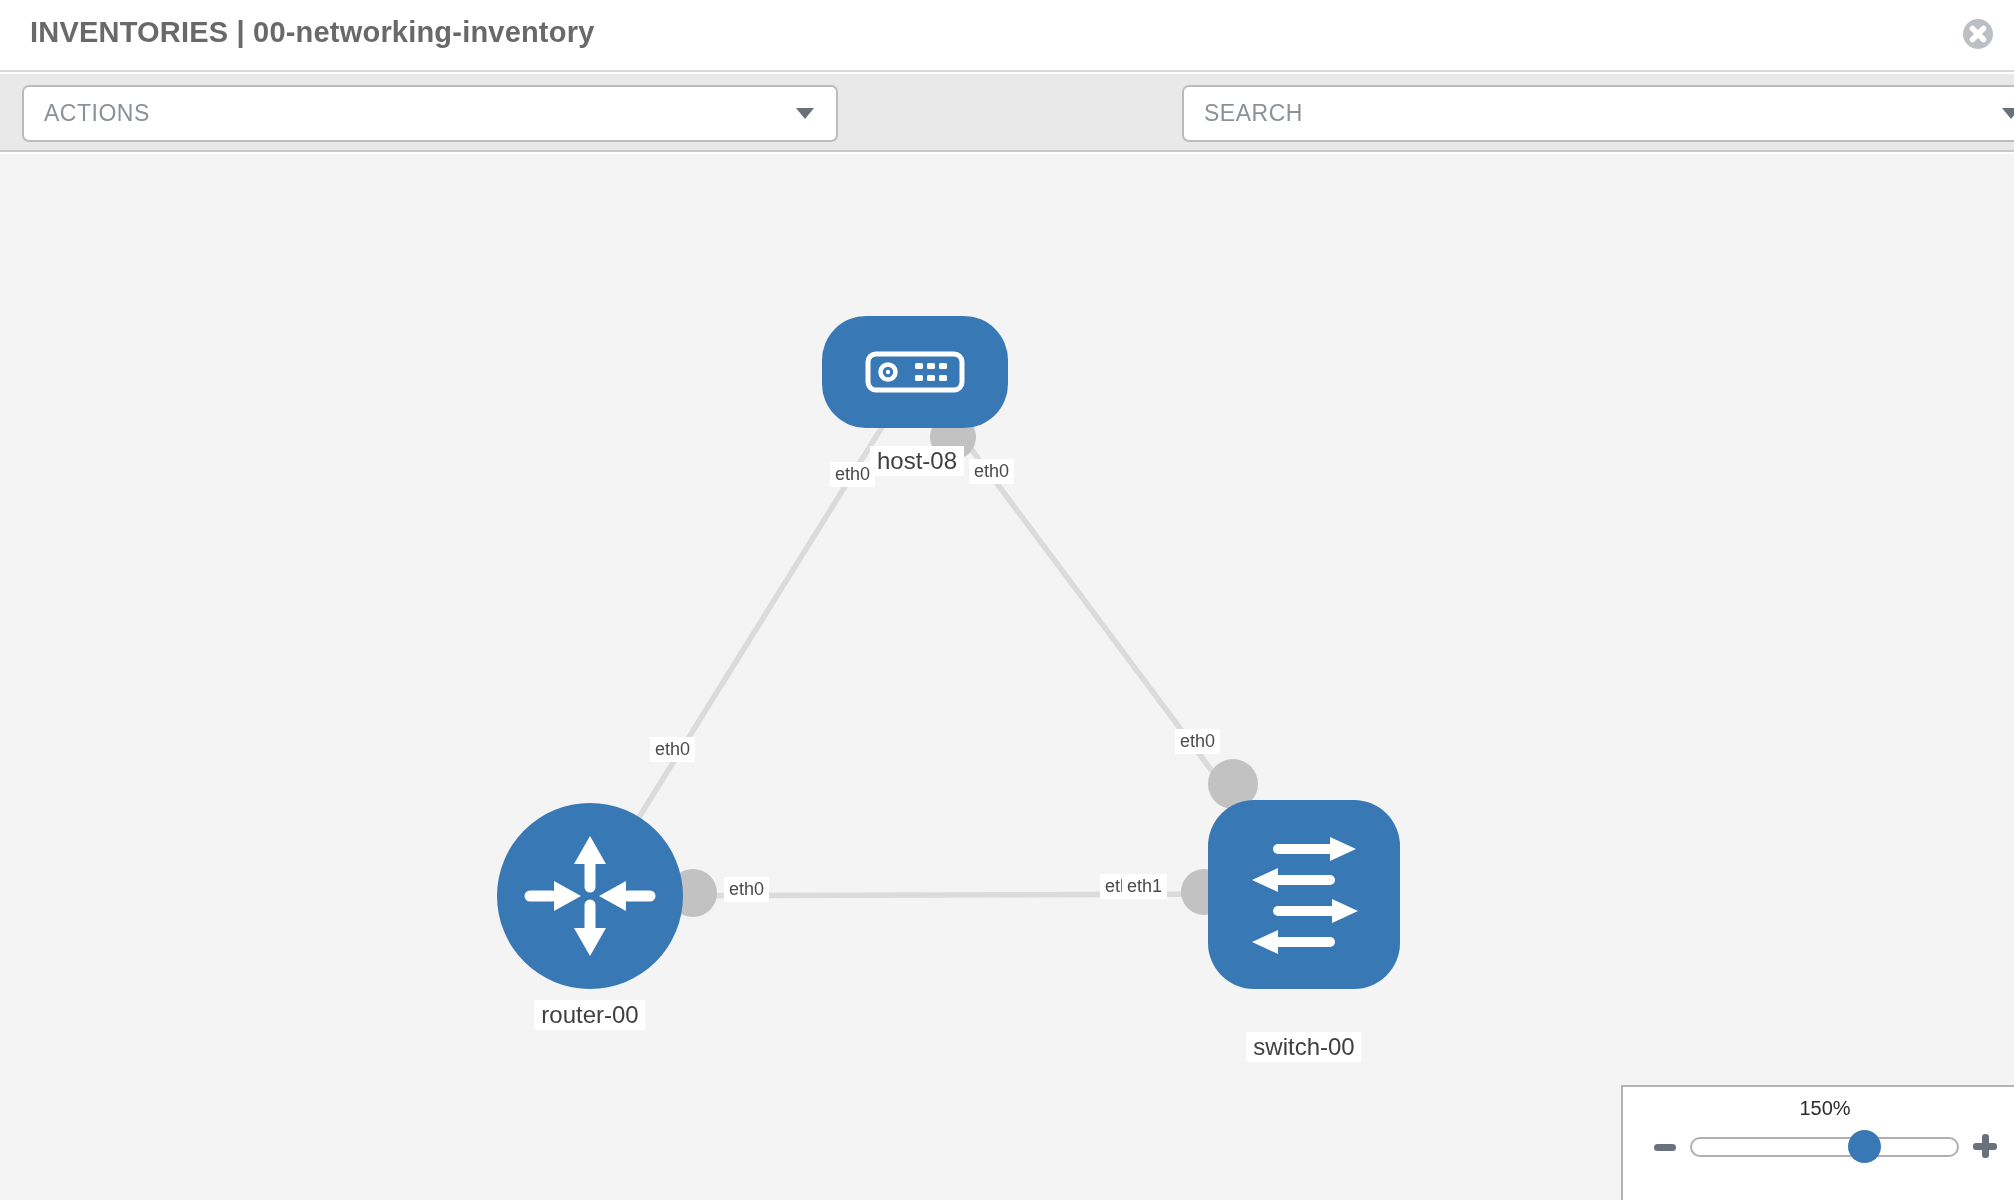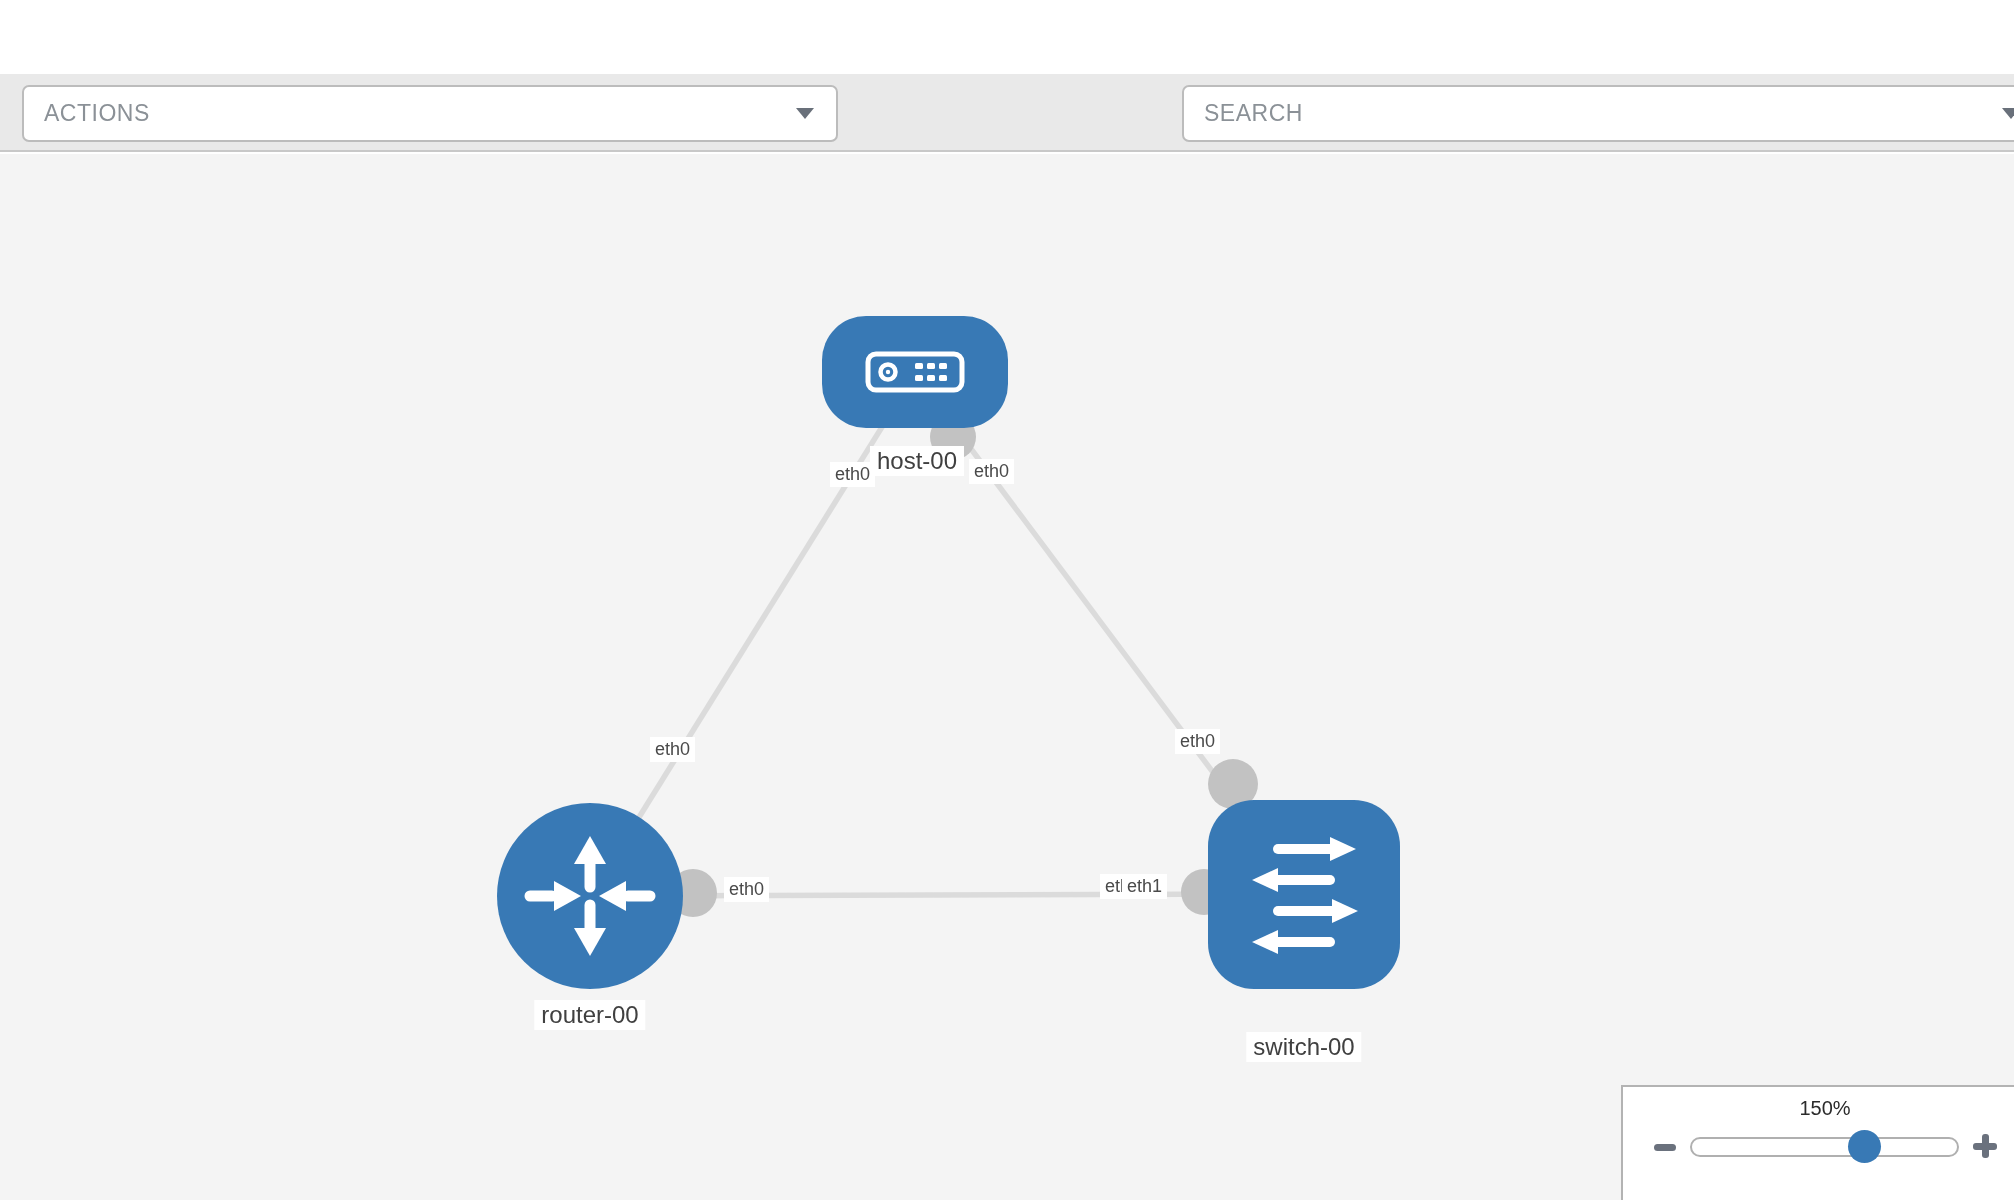--- a/index.html
+++ b/index.html
@@ -47,20 +47,27 @@
   .zoom-thumb{position:absolute;top:43px;width:33px;height:33px;border-radius:50%;background:var(--node-blue);cursor:grab;}
   .zoom-plus{position:absolute;left:350px;top:47px;width:24px;height:24px;cursor:pointer;}
   .zoom-plus .ph{position:absolute;left:0;top:8.5px;width:24px;height:7px;border-radius:3px;background:var(--icon-gray);}
   .zoom-plus .pv{position:absolute;left:8.5px;top:0;width:7px;height:24px;border-radius:3px;background:var(--icon-gray);}
 </style>
 </head>
 <body>
 
 <div class="app">
 
+  <div class="header">
+    <div class="title">INVENTORIES | 00-networking-inventory</div>
+    <svg class="close-btn" viewBox="0 0 32 32">
+      <circle cx="16" cy="16" r="15" fill="#BCC0C4"></circle>
+      <path d="M10.5 10.5 L21.5 21.5 M21.5 10.5 L10.5 21.5" stroke="#fff" stroke-width="5.5" stroke-linecap="round"></path>
+    </svg>
+  </div>
 
   <div class="toolbar">
     <div class="select-box actions-box">
       <span class="sel-text">ACTIONS</span>
       <span class="caret"></span>
     </div>
 
     <svg class="tool-icon wrench-icon" viewBox="0 0 36 36">
       <g transform="rotate(45 18 18)">
         <circle cx="18" cy="8" r="7.2" fill="var(--icon-gray)"></circle>
@@ -147,21 +154,21 @@
     </div>
 
     <div class="if-label" style="left:830px;top:308px;">eth0</div>
     <div class="if-label" style="left:969px;top:305px;">eth0</div>
     <div class="if-label" style="left:650px;top:583px;">eth0</div>
     <div class="if-label" style="left:1175px;top:575px;">eth0</div>
     <div class="if-label" style="left:724px;top:723px;">eth0</div>
     <div class="if-label" style="left:1100px;top:720px;">eth0</div>
     <div class="if-label" style="left:1122px;top:720px;">eth1</div>
 
-    <div class="node-label" style="left:917px;top:292px;">host-00</div>
+    <div class="node-label" style="left:917px;top:292px;">host-08</div>
     <div class="node-label" style="left:590px;top:846px;">router-00</div>
     <div class="node-label" style="left:1304px;top:846px;margin-top:32px;">switch-00</div>
 
     <div class="zoom-panel">
       <div class="zoom-level">150%</div>
       <div class="zoom-minus"></div>
       <div class="zoom-track"></div>
       <div class="zoom-thumb" id="zoom-thumb" style="left: 225px;"></div>
       <div class="zoom-plus">
         <span class="ph"></span>

